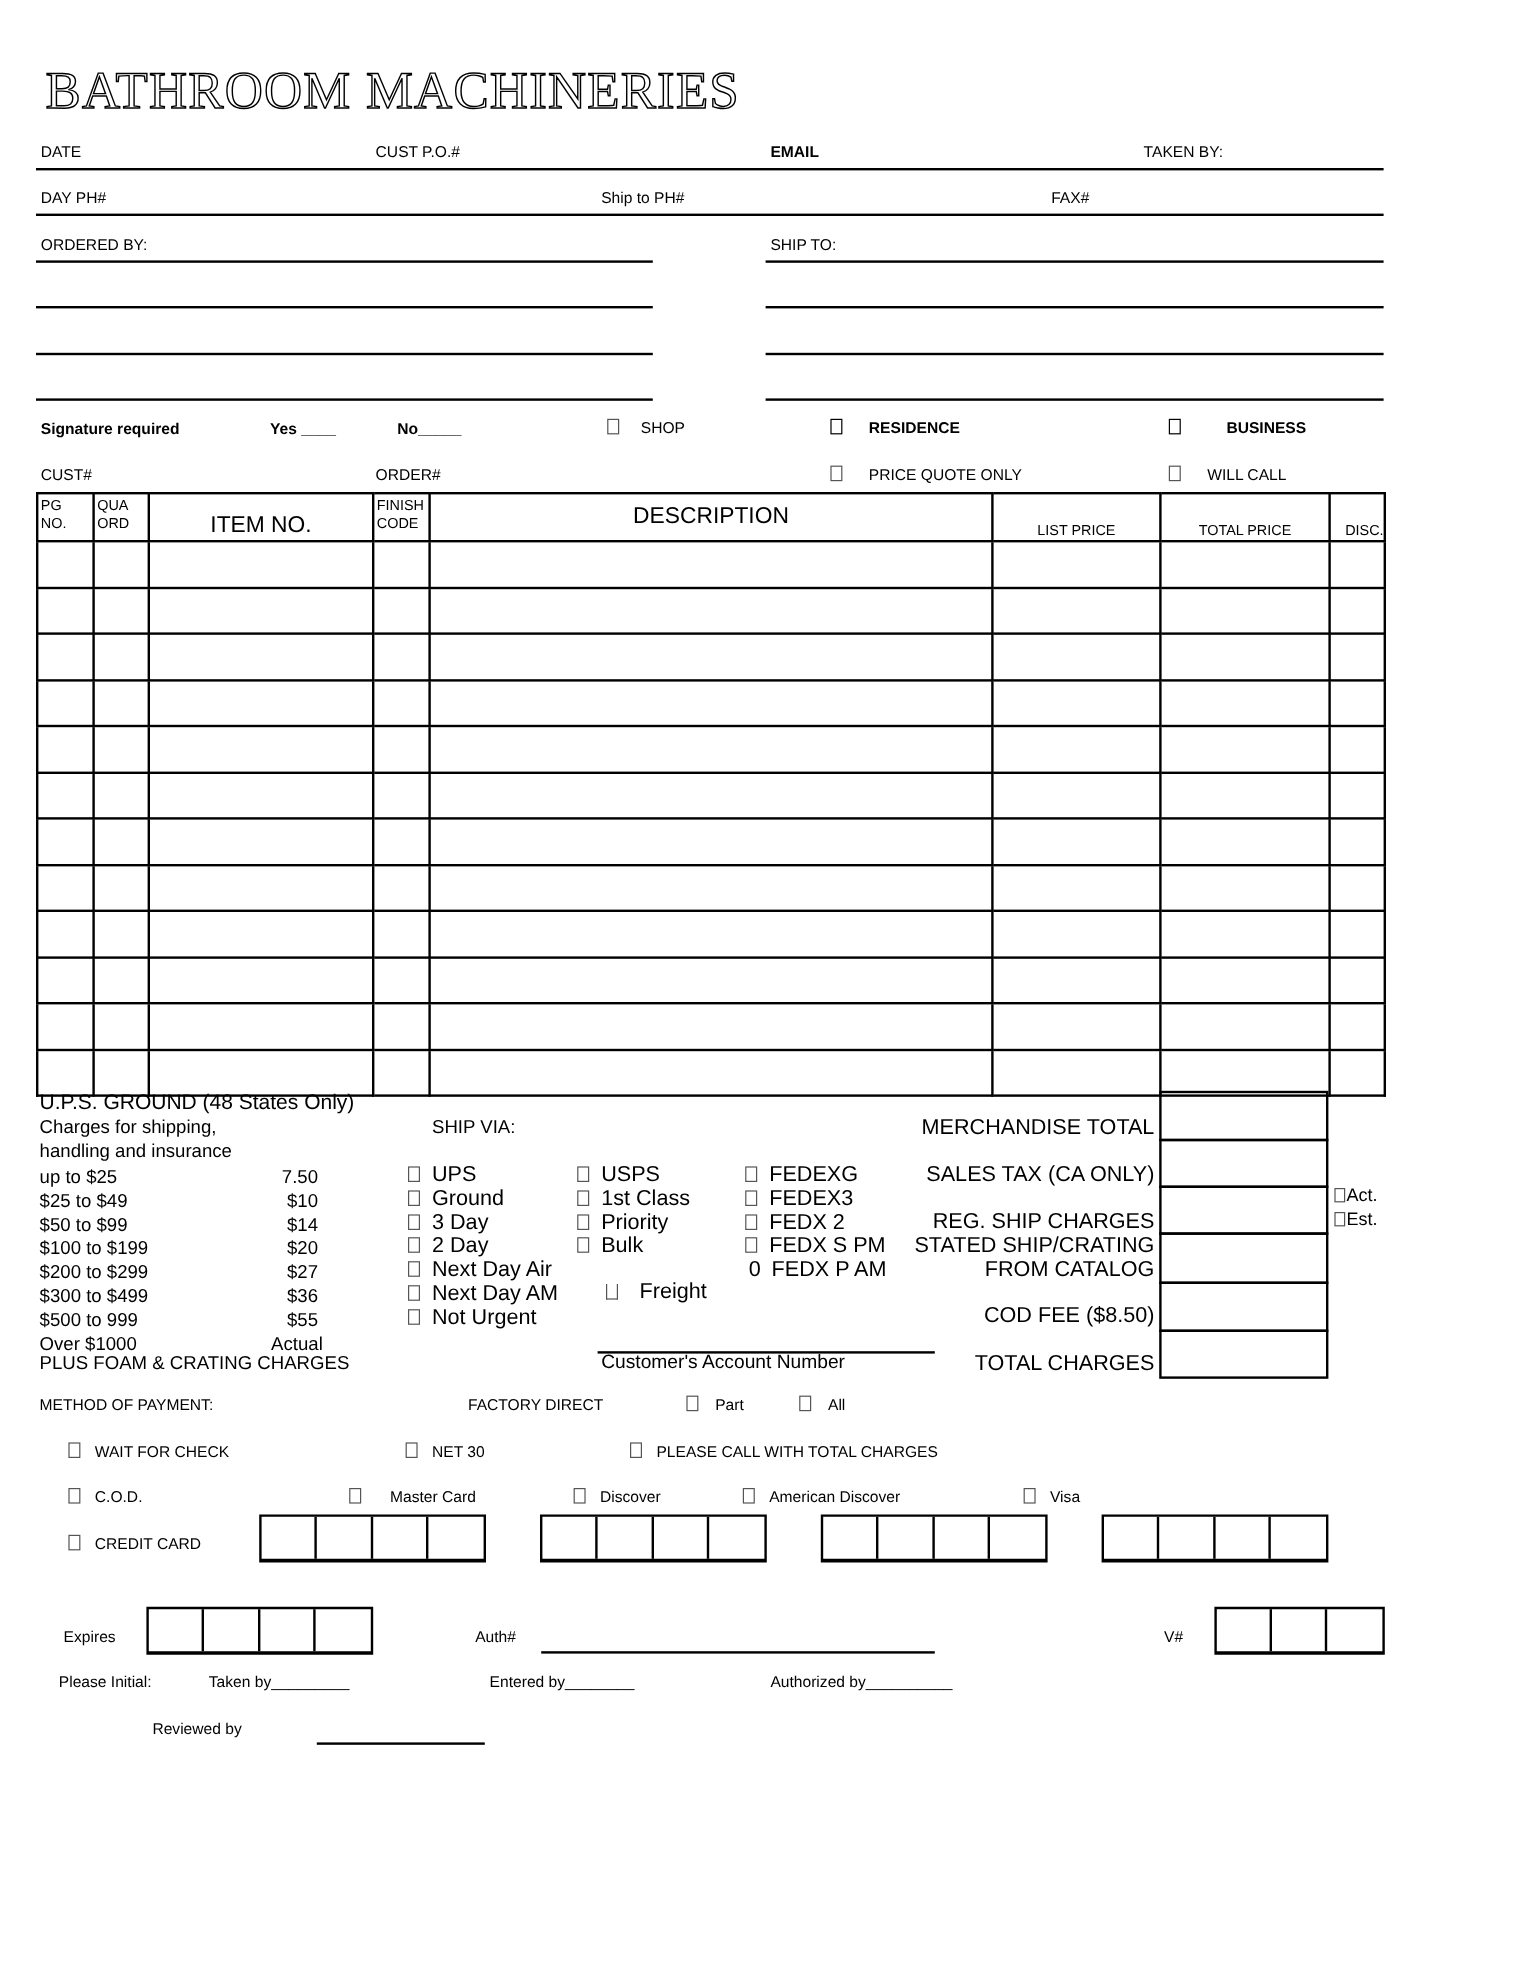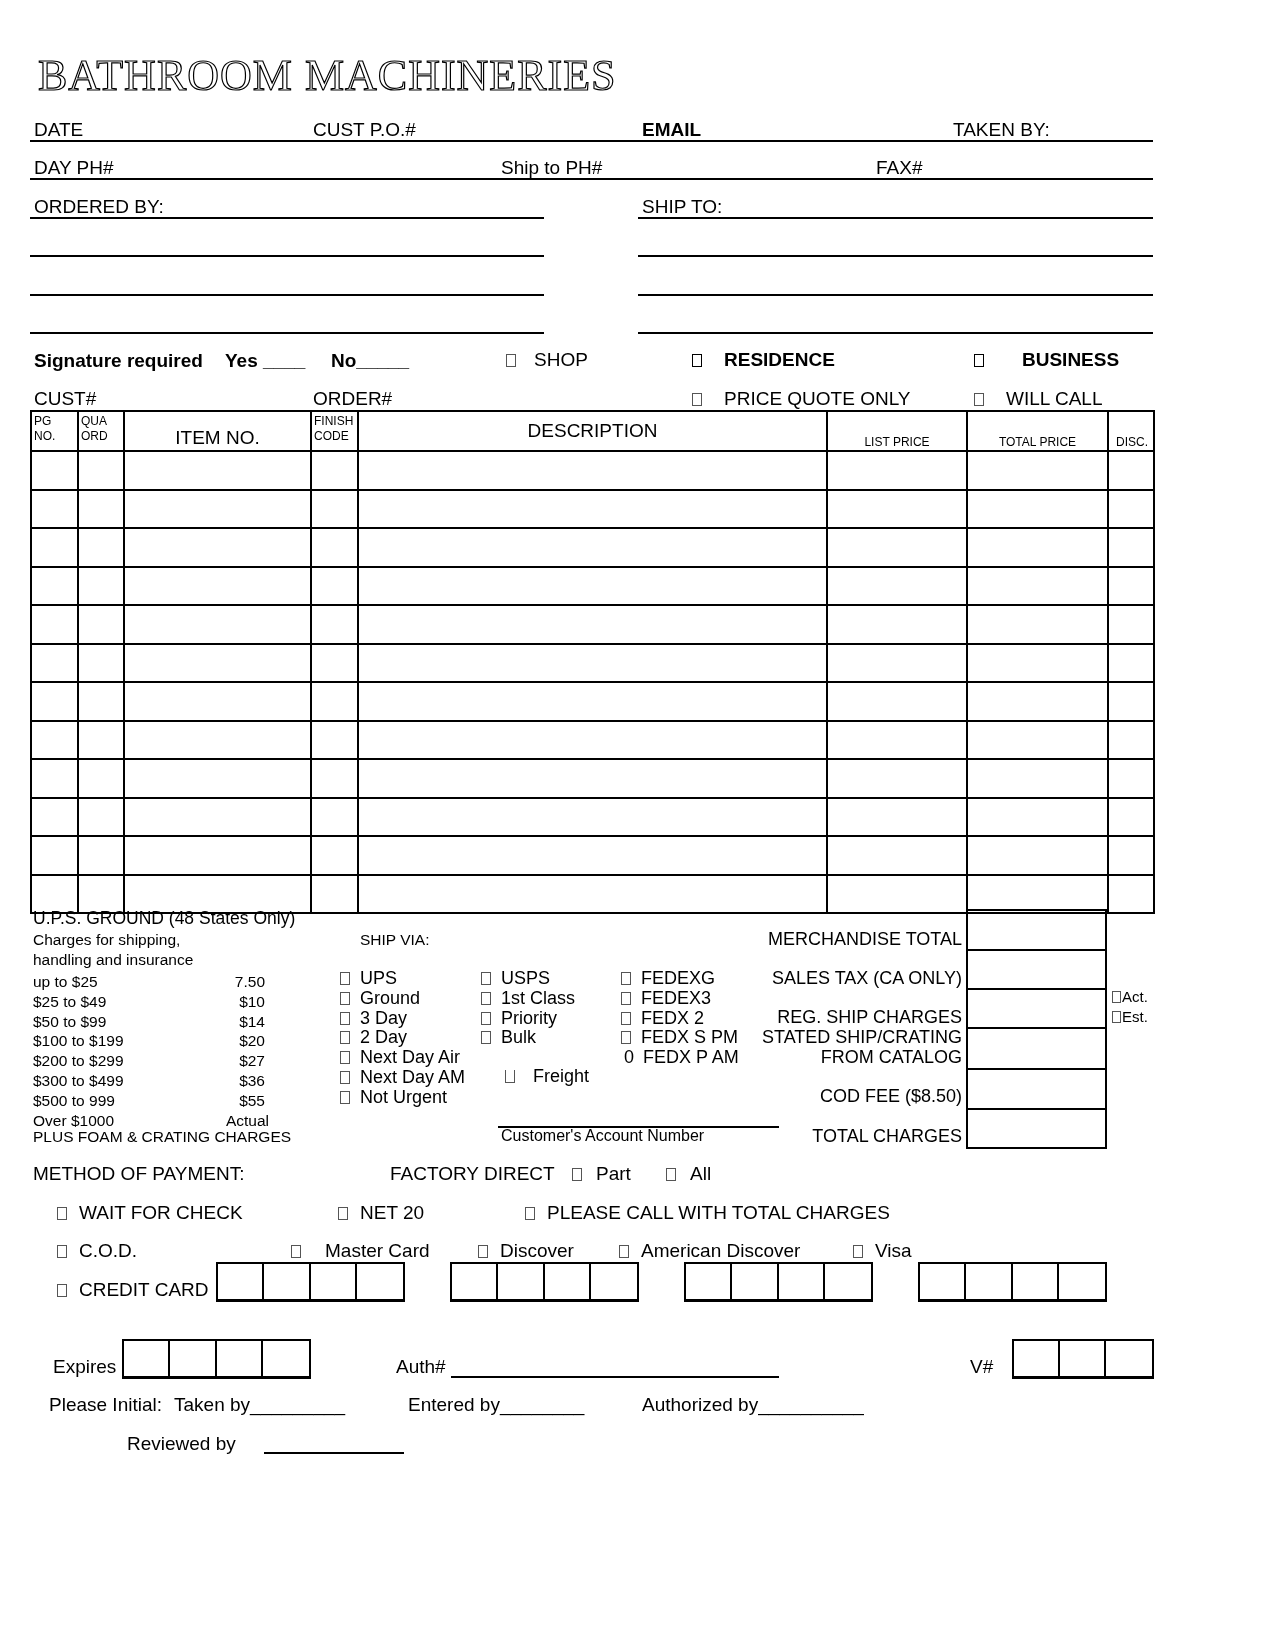--- a/index.html
+++ b/index.html
@@ -1,21 +1,21 @@
 <!DOCTYPE html>
 <html><head>
 <meta charset="utf-8">
 <style>
   html, body { margin:0; padding:0; background:#ffffff; }
   body { width:1275px; height:1650px; position:relative; overflow:hidden;
          font-family:"Liberation Sans", sans-serif; color:#000; }
   .abs { position:absolute; white-space:nowrap; }
   .title { font-family:"Liberation Serif", serif; font-size:44px; letter-spacing:1px;
            color:#fff; -webkit-text-stroke:1.2px #000; left:38px; top:50px; }
-  .lbl { font-size:19px; }
+  .lbl { font-size:13px; }
   .bold { font-weight:bold; }
   .hline { position:absolute; height:0; border-top:2.5px solid #000; }
   .cb { display:inline-block; width:10px; height:13px; border:1px solid #555; vertical-align:-1px; margin-right:10px; box-sizing:border-box; }
   .cb.dark { border:1.6px solid #000; }
   .tbl { position:absolute; left:30px; top:410px; border-collapse:collapse; }
   .tbl td, .tbl th { border:2px solid #000; padding:0; font-weight:normal; vertical-align:bottom; }
   .tbl th { height:36px; }
   .tbl td { height:36.5px; }
   .hdr-small { font-size:12px; line-height:15px; text-align:left; vertical-align:top !important; padding:2px 2px 0 2px !important; }
   .hdr-mid { font-size:19px; text-align:center; padding-bottom:1px !important; }
@@ -92,21 +92,21 @@
   </colgroup>
   <thead>
     <tr>
       <th class="hdr-small"><span>PG</span><br><span>NO.</span></th>
       <th class="hdr-small"><span>QUA</span><br><span>ORD</span></th>
       <th class="hdr-mid">ITEM NO.</th>
       <th class="hdr-small"><span>FINISH</span><br><span>CODE</span></th>
       <th class="hdr-mid" style="vertical-align:middle;">DESCRIPTION</th>
       <th class="hdr-tiny">LIST PRICE</th>
       <th class="hdr-tiny">TOTAL PRICE</th>
-      <th class="hdr-tiny" style="text-align:center;padding-left:2px;">DISC.</th>
+      <th class="hdr-tiny" style="text-align:right;padding-left:2px;">DISC.</th>
     </tr>
   </thead>
   <tbody id="item-rows">
       <tr>
         <td></td>
         <td></td>
         <td></td>
         <td></td>
         <td></td>
         <td></td>
@@ -324,21 +324,21 @@
   <span class="cb"></span><span style="margin-left:4px">Part</span>
 </div>
 <div class="abs lbl" style="left:666px;top:1163px;">
   <span class="cb"></span><span style="margin-left:4px">All</span>
 </div>
 
 <div class="abs lbl" style="left:57px;top:1202px;">
   <span class="cb"></span><span style="margin-left:2px">WAIT FOR CHECK</span>
 </div>
 <div class="abs lbl" style="left:338px;top:1202px;">
-  <span class="cb"></span><span style="margin-left:2px">NET 20</span>
+  <span class="cb"></span><span style="margin-left:2px">NET 30</span>
 </div>
 <div class="abs lbl" style="left:525px;top:1202px;">
   <span class="cb"></span><span style="margin-left:2px">PLEASE CALL WITH TOTAL CHARGES</span>
 </div>
 
 <div class="abs lbl" style="left:57px;top:1240px;">
   <span class="cb"></span><span style="margin-left:2px">C.O.D.</span>
 </div>
 <div class="abs lbl" style="left:291px;top:1240px;">
   <span class="cb"></span><span style="margin-left:14px">Master Card</span>

